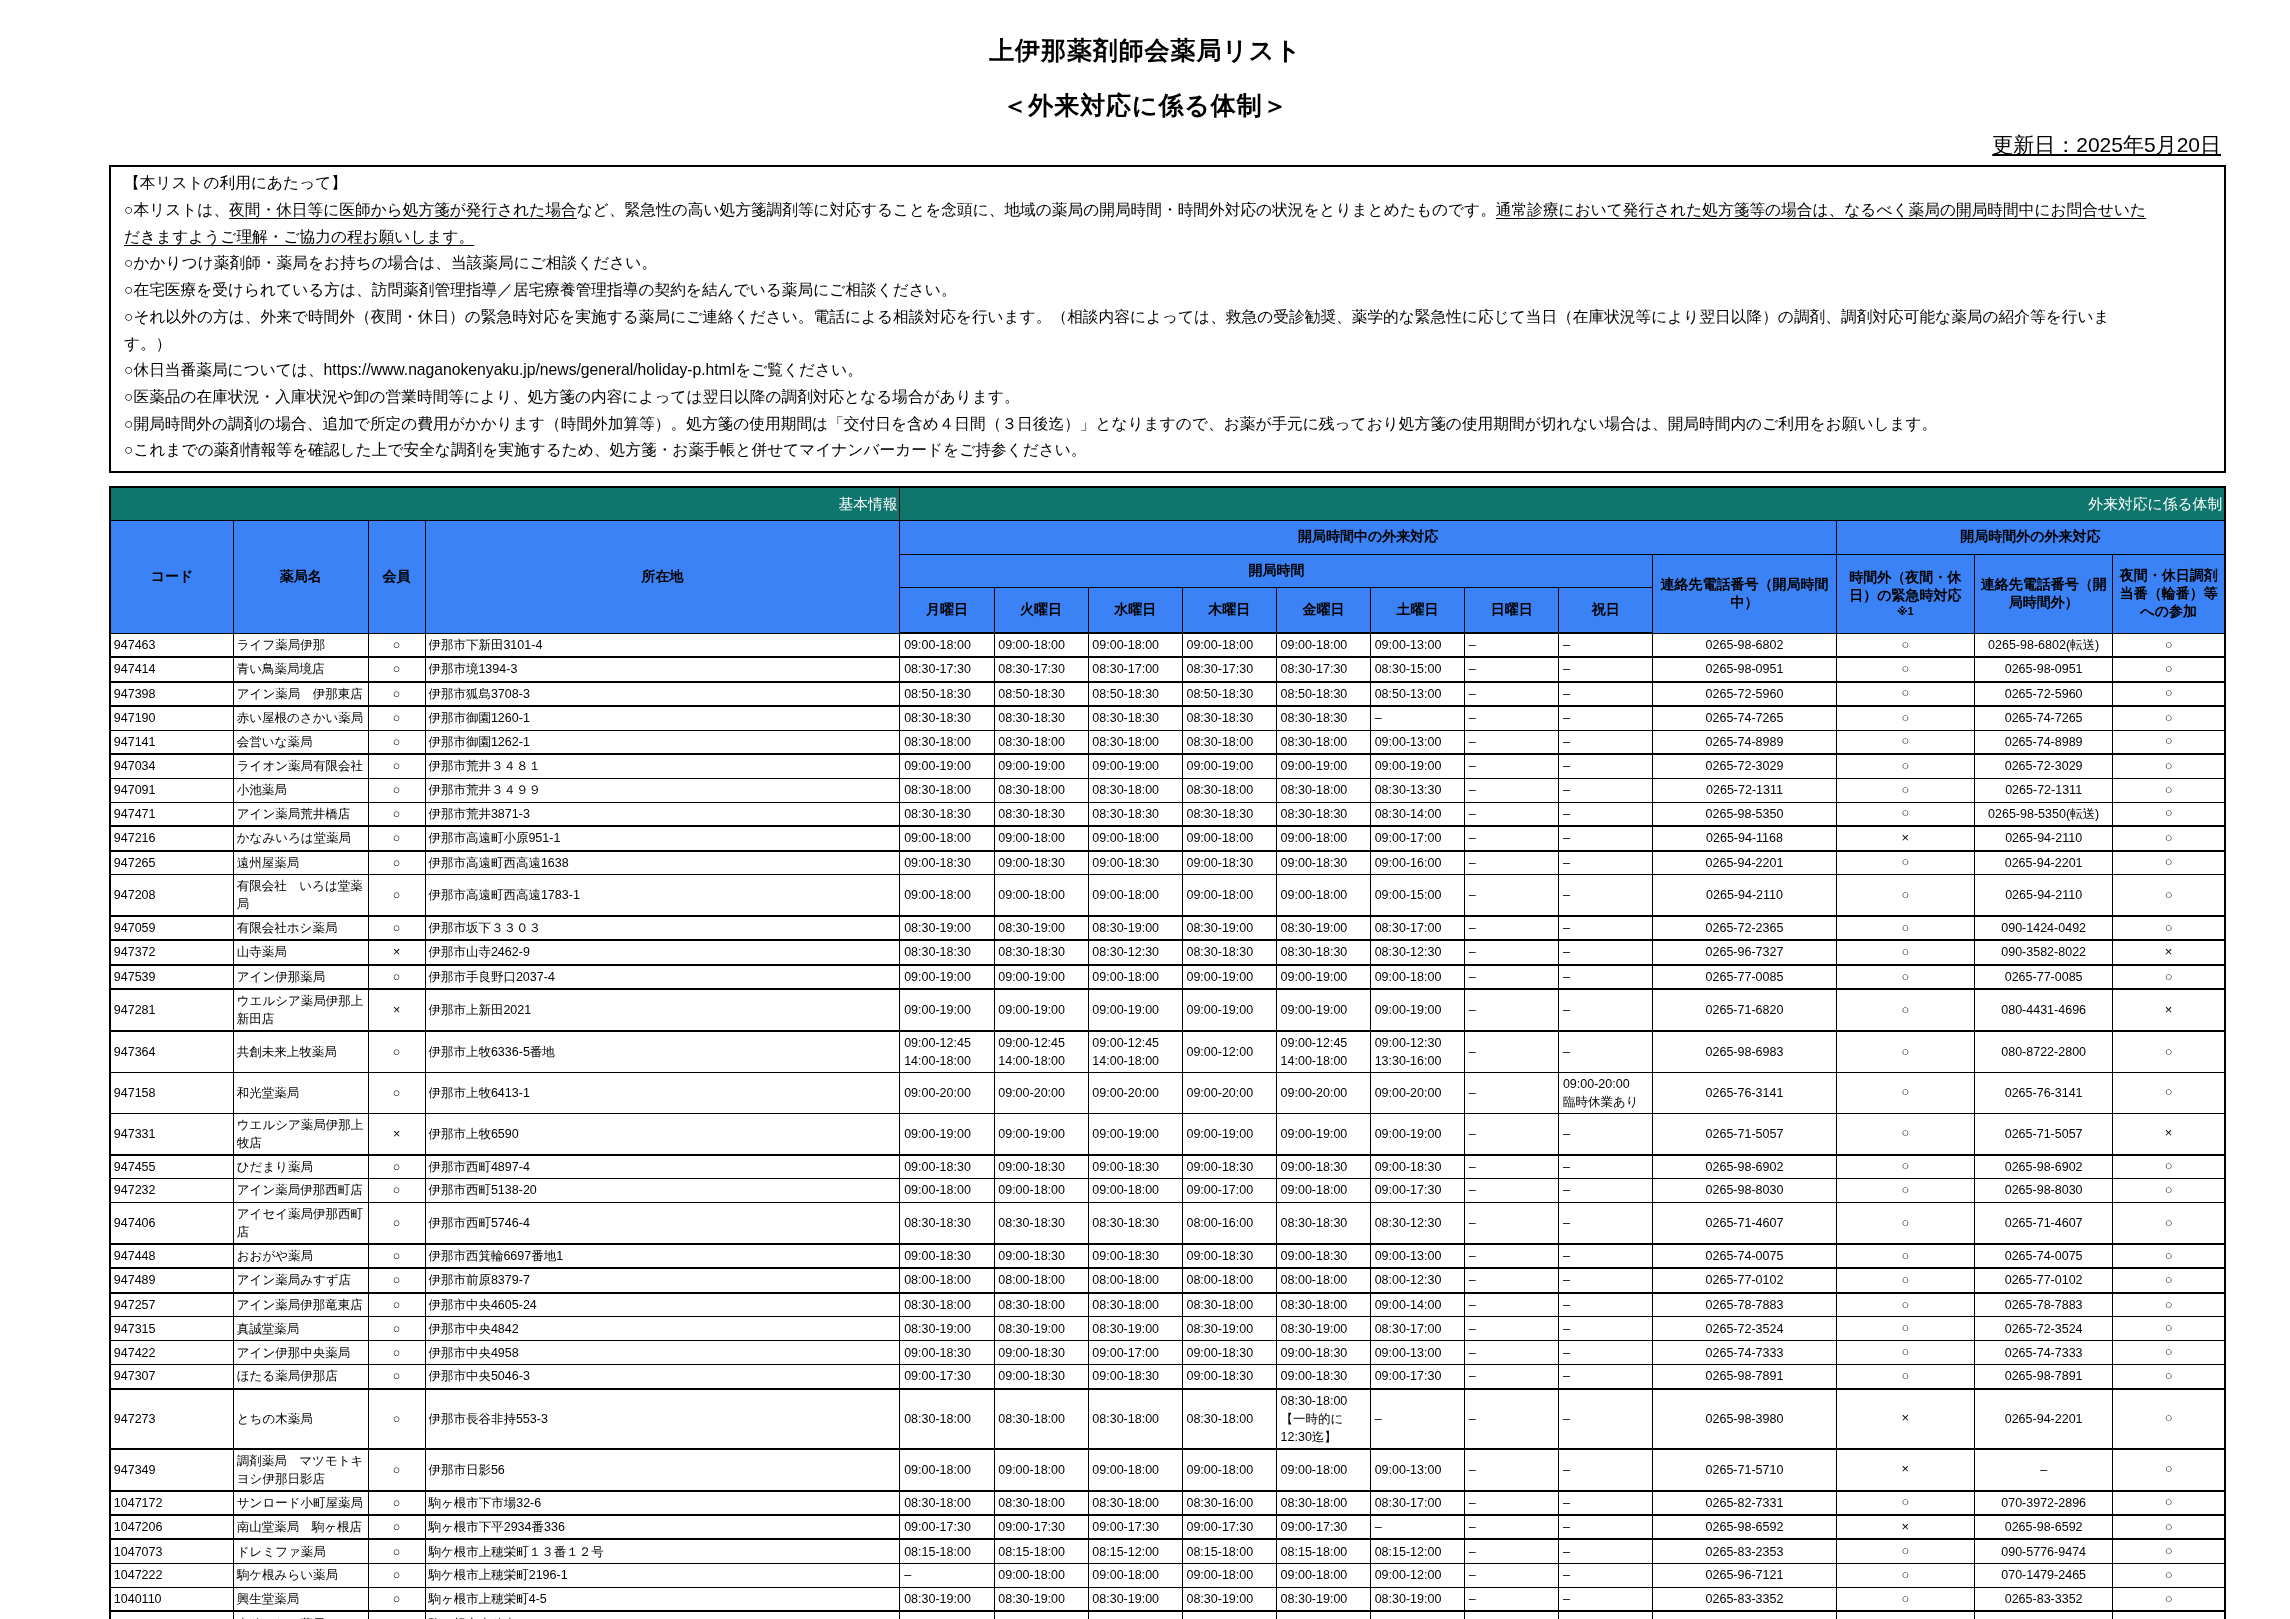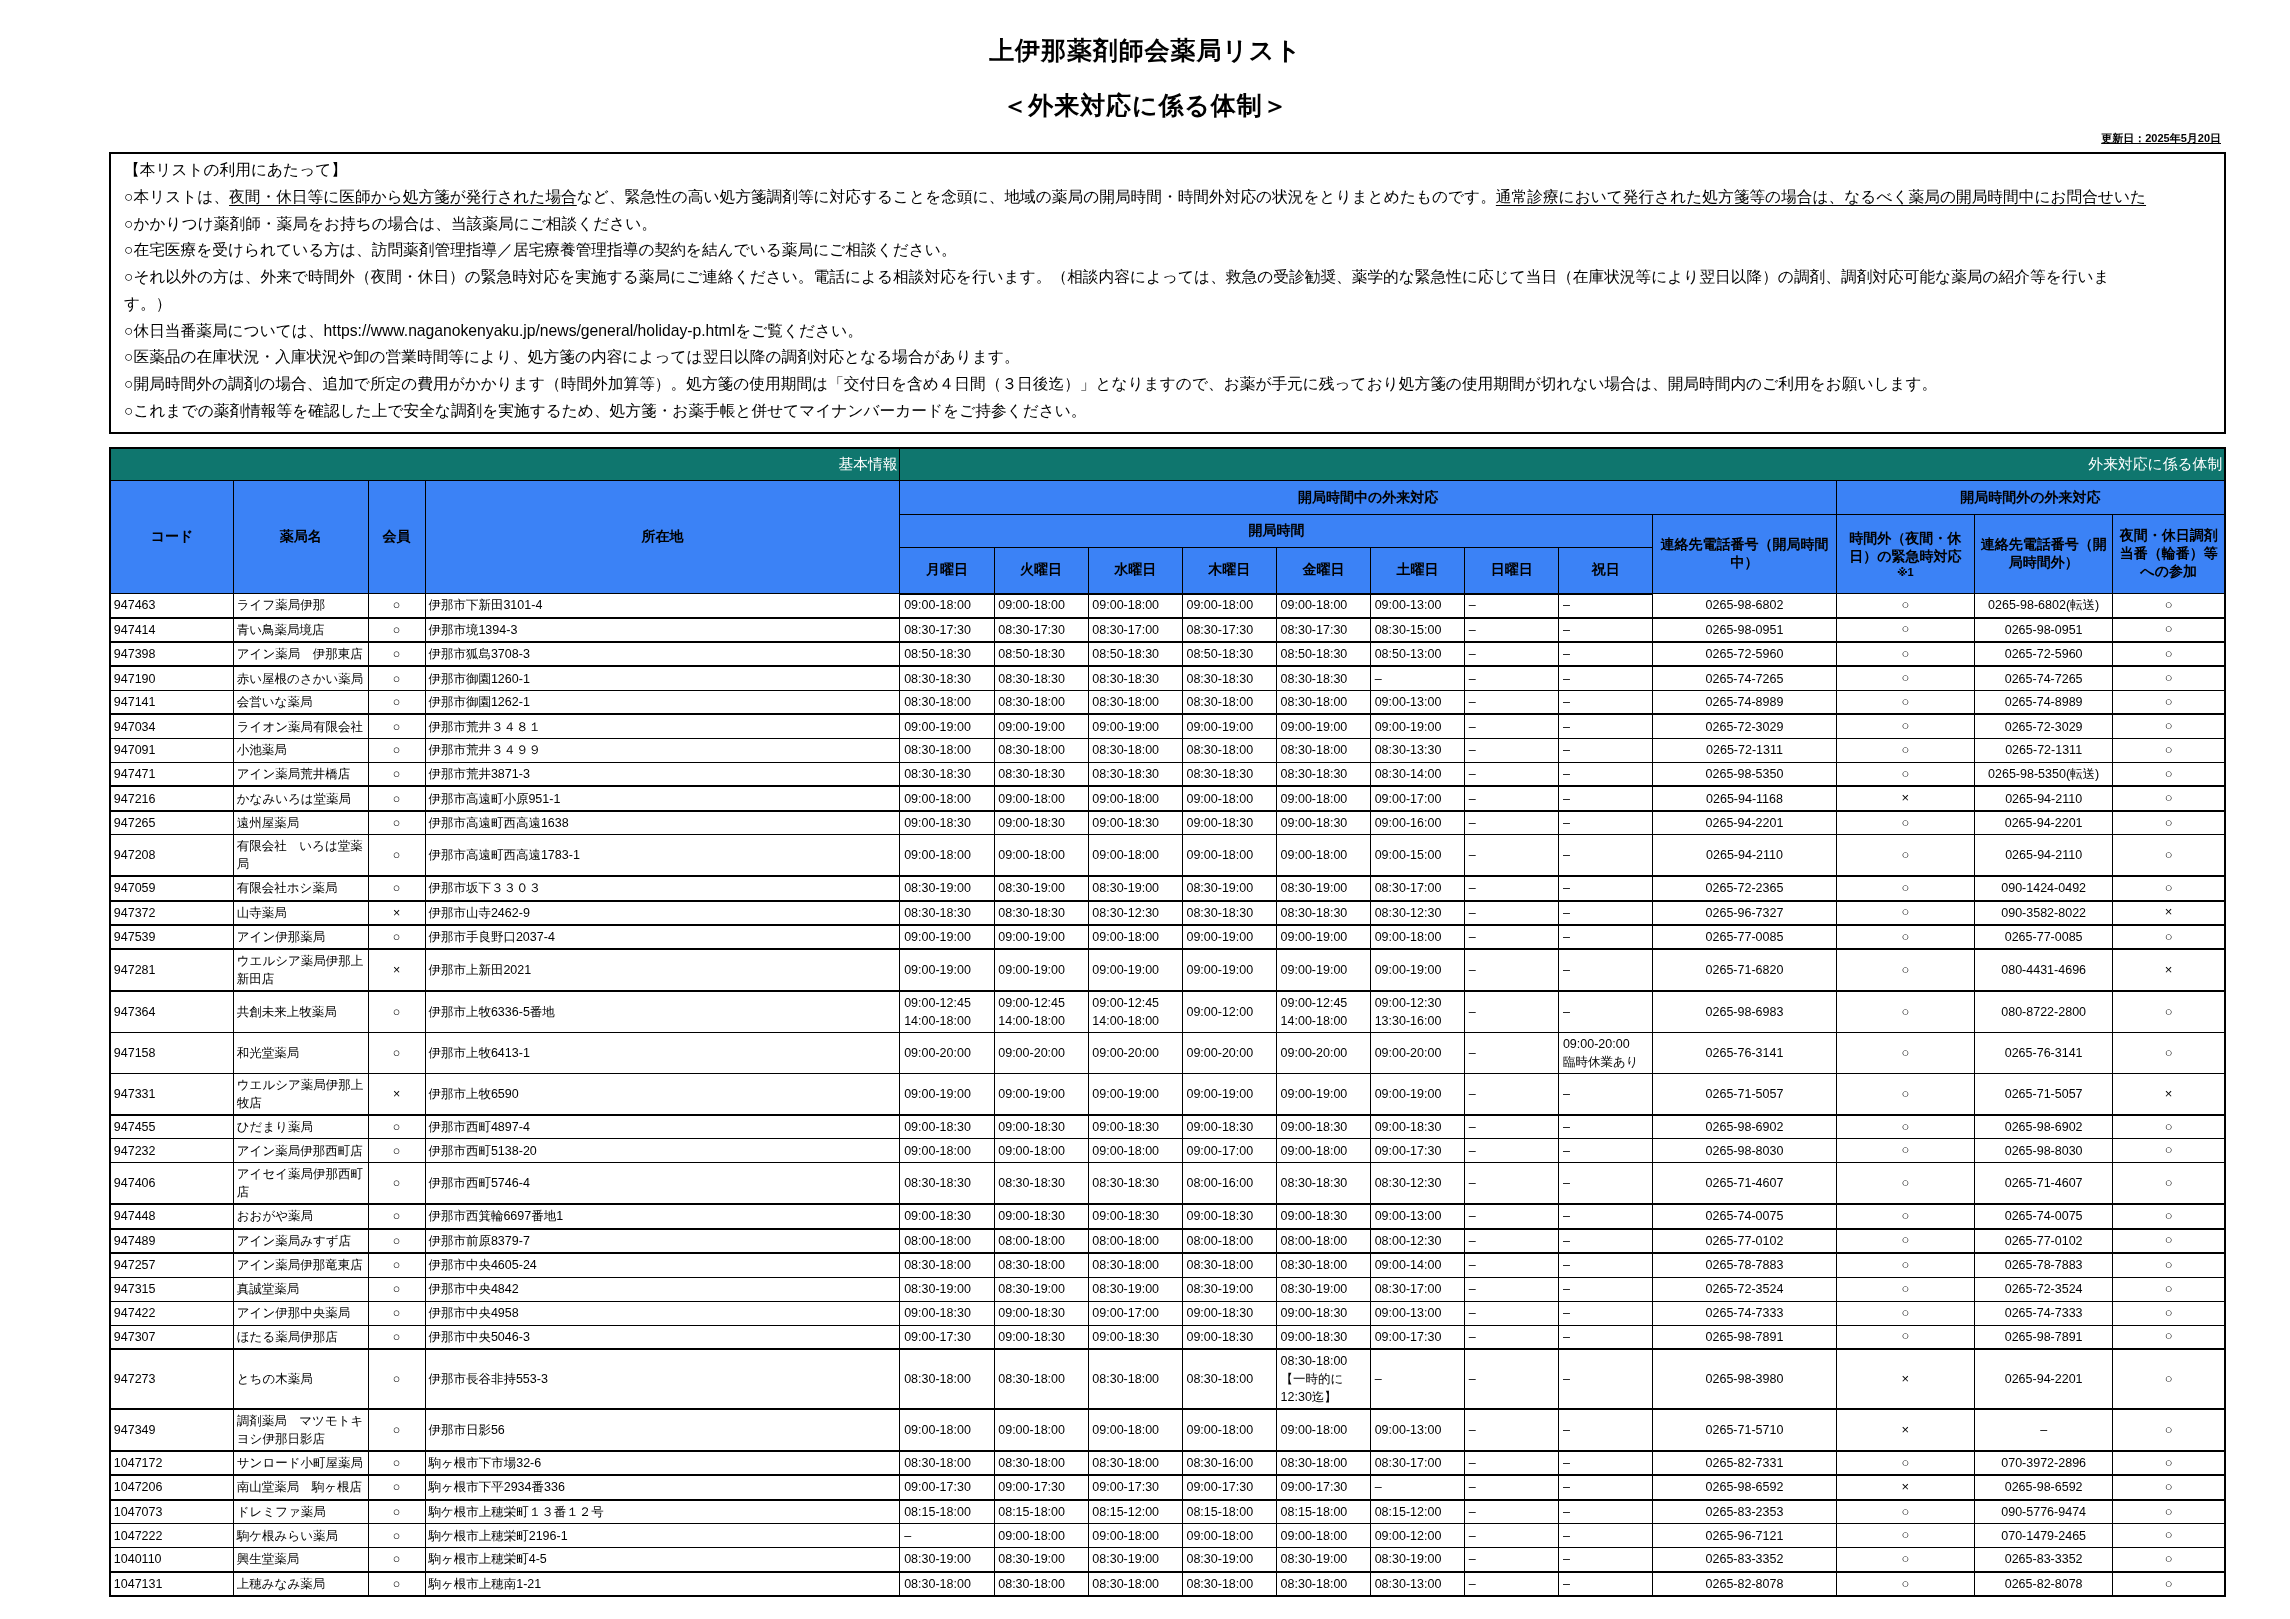--- a/index.html
+++ b/index.html
@@ -3,21 +3,21 @@
 <meta charset="utf-8">
 <style>
   html,body{margin:0;padding:0;}
   body{
     width:2291px;height:1620px;background:#ffffff;overflow:hidden;
     font-family:"Liberation Sans","DejaVu Sans",sans-serif;color:#000;
   }
   .page{position:relative;width:2291px;height:1620px;}
   .title{ text-align:center;font-size:25px;font-weight:bold;padding-top:34px;letter-spacing:0.9px;}
   .subtitle{text-align:center;font-size:25px;font-weight:bold;margin-top:22px;letter-spacing:0.9px;}
-  .updated{text-align:right;margin:9.2px 70px 5.5px 0;font-size:11px;font-weight:bold;text-decoration:underline;}
+  .updated{text-align:right;margin:9.2px 70px 5.5px 0;font-size:21px;font-weight:normal;text-decoration:underline;}
   .notes{
     margin:5px 65px 13px 109px;border:2.8px solid #000;
     padding:3.7px 13px 7.4px 13px;font-size:15.7px;line-height:1.7;
   }
   .notes .nline{white-space:nowrap;}
   .notes .u{text-decoration:underline;text-underline-offset:2.8px;}
   table.ph{
     margin-left:109px;width:2117px;border-collapse:collapse;table-layout:fixed;
     border:2.3px solid #000;
   }
@@ -53,20 +53,21 @@
 
 <div class="page">
   <div class="title">上伊那薬剤師会薬局リスト</div>
   <div class="subtitle">＜外来対応に係る体制＞</div>
   <div class="updated">更新日：2025年5月20日</div>
 
   <div class="notes">
     <div class="nline">【本リストの利用にあたって】</div>
     <div>
         <div class="nline"><span>○本リストは、</span><span class="u">夜間・休日等に医師から処方箋が発行された場合</span><span>など、緊急性の高い処方箋調剤等に対応することを念頭に、地域の薬局の開局時間・時間外対応の状況をとりまとめたものです。</span><span class="u">通常診療において発行された処方箋等の場合は、なるべく薬局の開局時間中にお問合せいた</span></div>
+        <div class="nline"><span class="u">だきますようご理解・ご協力の程お願いします。</span></div>
         <div class="nline"><span>○かかりつけ薬剤師・薬局をお持ちの場合は、当該薬局にご相談ください。</span></div>
         <div class="nline"><span>○在宅医療を受けられている方は、訪問薬剤管理指導／居宅療養管理指導の契約を結んでいる薬局にご相談ください。</span></div>
         <div class="nline"><span>○それ以外の方は、外来で時間外（夜間・休日）の緊急時対応を実施する薬局にご連絡ください。電話による相談対応を行います。（相談内容によっては、救急の受診勧奨、薬学的な緊急性に応じて当日（在庫状況等により翌日以降）の調剤、調剤対応可能な薬局の紹介等を行いま</span></div>
         <div class="nline"><span>す。）</span></div>
         <div class="nline"><span>○休日当番薬局については、</span><span>https://www.naganokenyaku.jp/news/general/holiday-p.html</span><span>をご覧ください。</span></div>
         <div class="nline"><span>○医薬品の在庫状況・入庫状況や卸の営業時間等により、処方箋の内容によっては翌日以降の調剤対応となる場合があります。</span></div>
         <div class="nline"><span>○開局時間外の調剤の場合、追加で所定の費用がかかります（時間外加算等）。処方箋の使用期間は「交付日を含め４日間（３日後迄）」となりますので、お薬が手元に残っており処方箋の使用期間が切れない場合は、開局時間内のご利用をお願いします。</span></div>
         <div class="nline"><span>○これまでの薬剤情報等を確認した上で安全な調剤を実施するため、処方箋・お薬手帳と併せてマイナンバーカードをご持参ください。</span></div>
       </div>
   </div>

